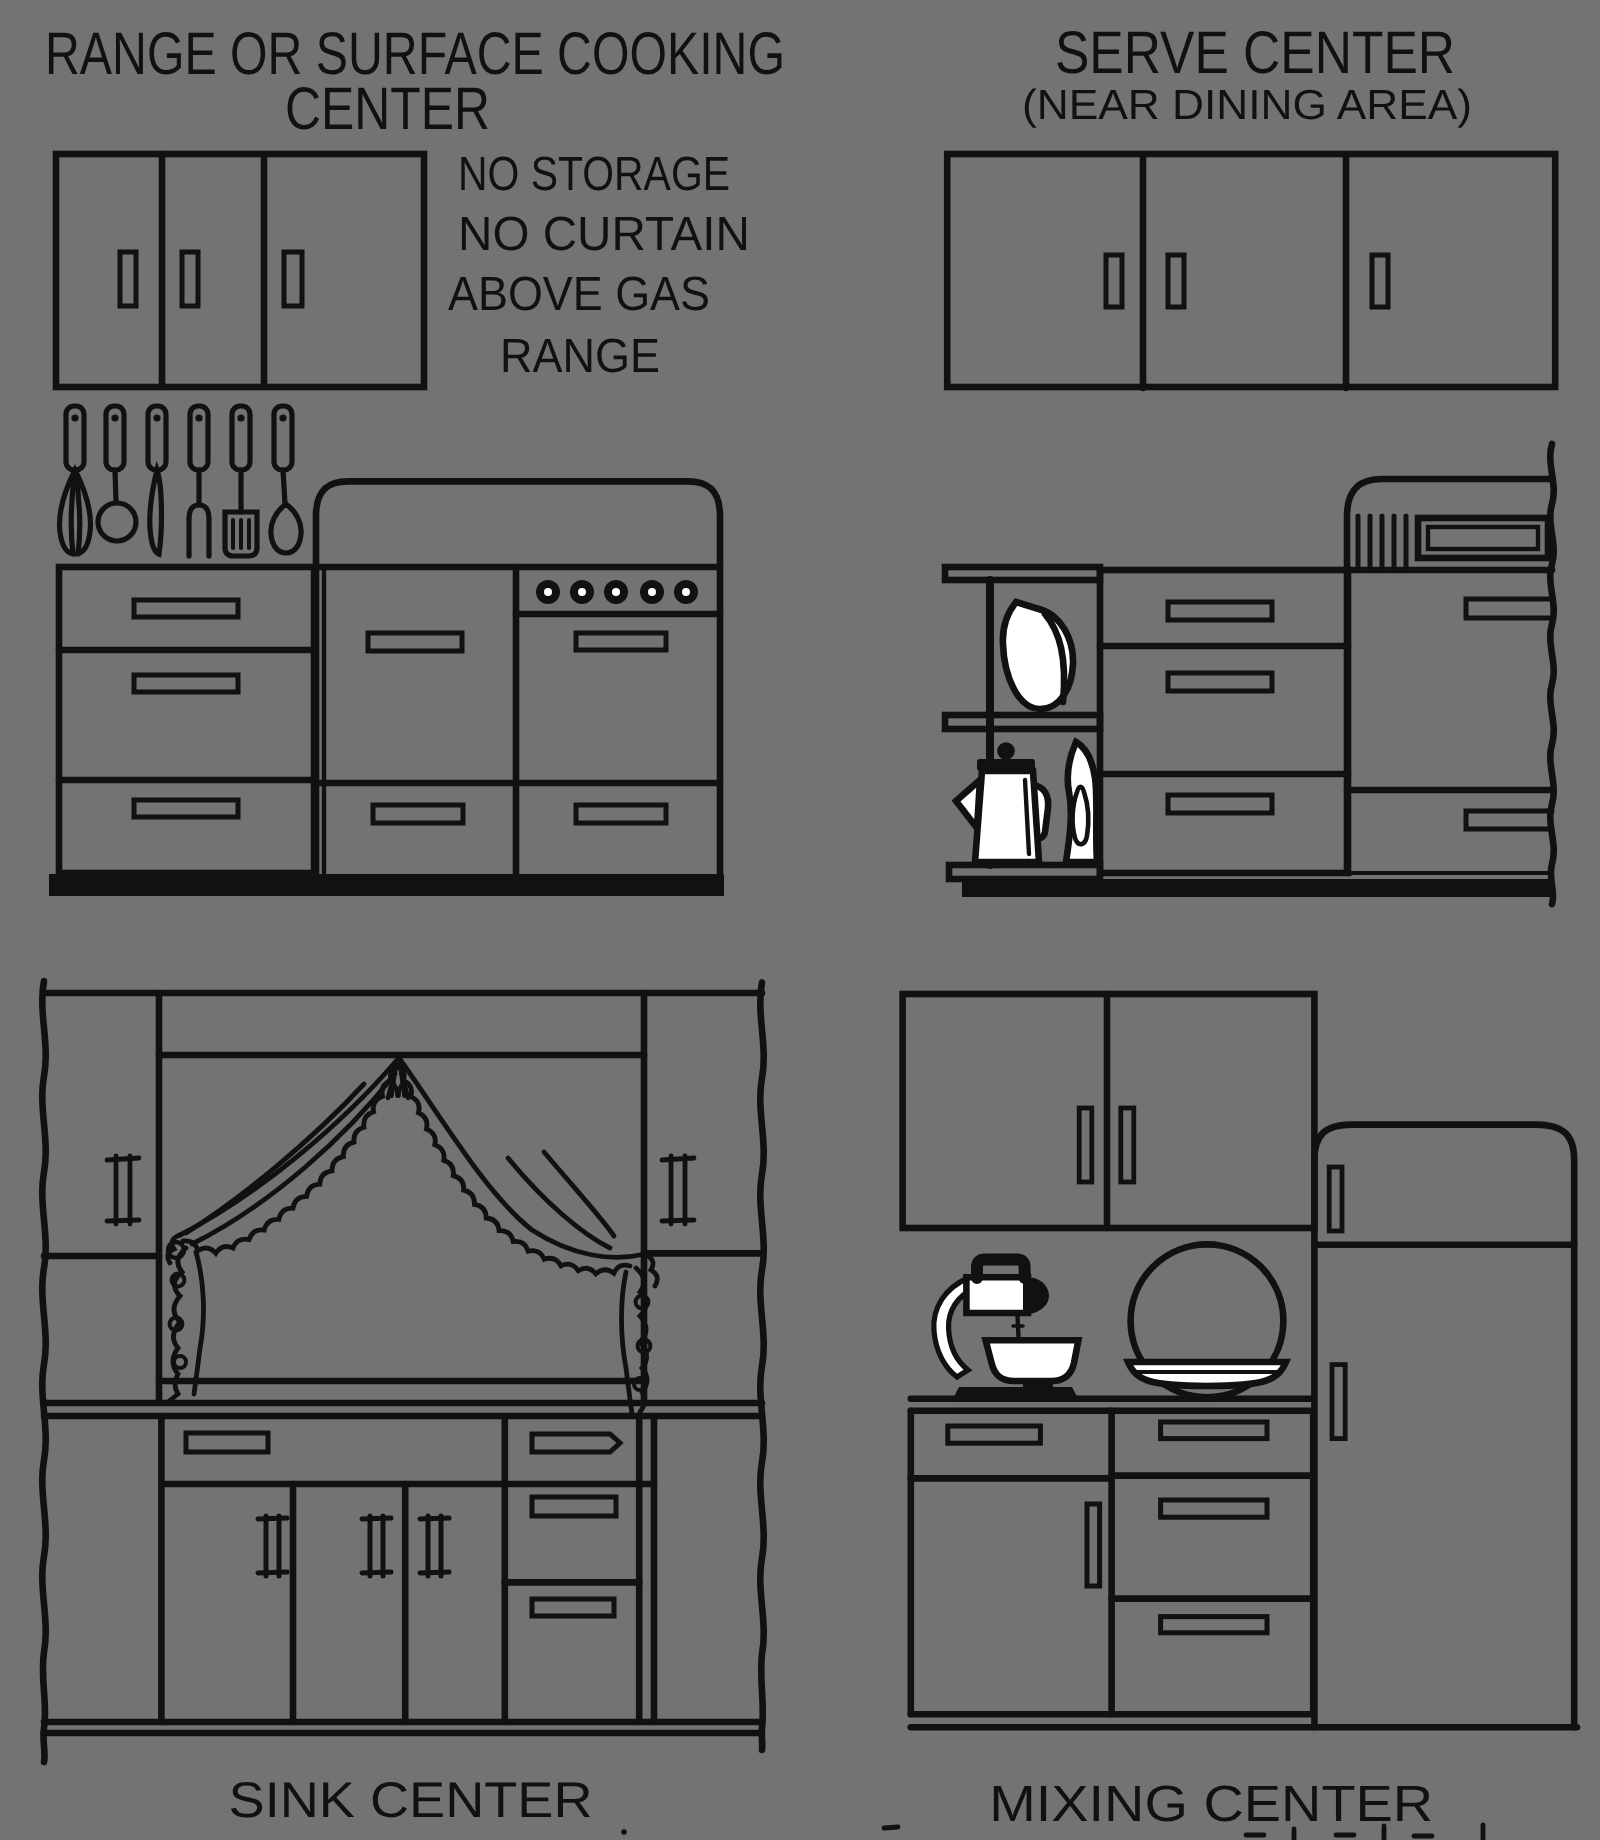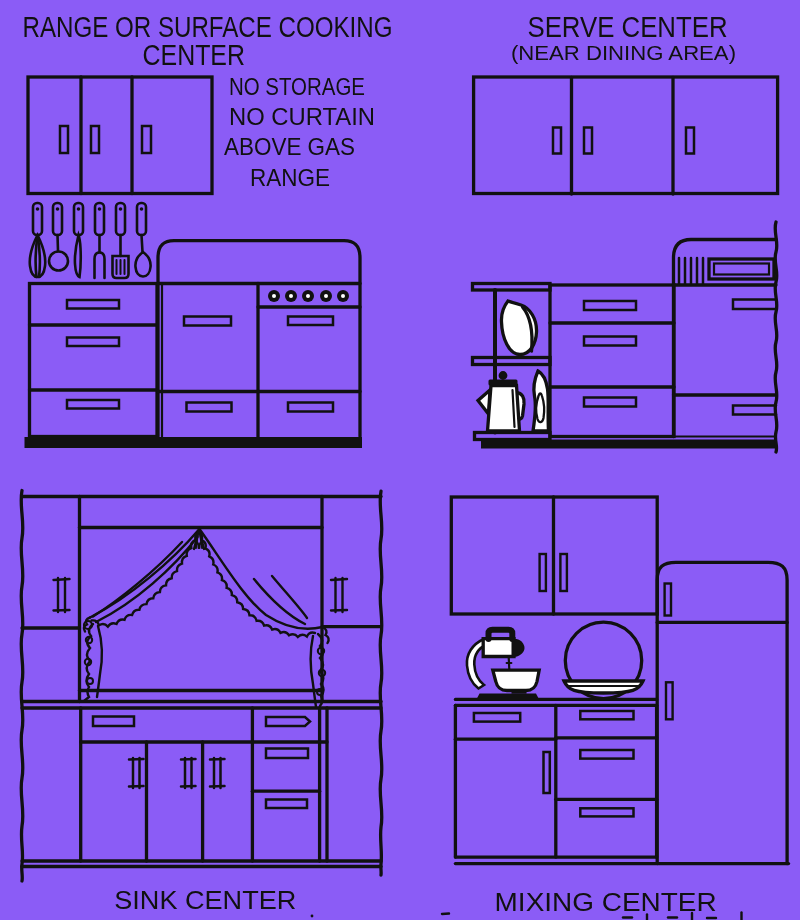--- a/index.html
+++ b/index.html
@@ -1,16 +1,16 @@
 <!DOCTYPE html>
 <html><head>
 <meta charset="utf-8">
 <style>
   html,body{margin:0;padding:0;background:#fff;}
-  .page{position:relative;width:800px;height:920px;background:#8b5cf6;overflow:hidden;}
+  .page{position:relative;width:800px;height:920px;background:#737373;overflow:hidden;}
   svg{position:absolute;top:0;left:0;}
   text{font-family:"Liberation Sans",sans-serif;fill:#111;}
 </style>
 </head>
 <body>
 <div class="page">
 <svg width="800" height="920" viewBox="0 0 800 920" fill="none" stroke="#111" stroke-width="3.3" stroke-linecap="round">
 
 <g stroke="none" fill="#141414">
   <text x="22.5" y="37" font-size="30" textLength="370" lengthAdjust="spacingAndGlyphs">RANGE OR SURFACE COOKING</text>

